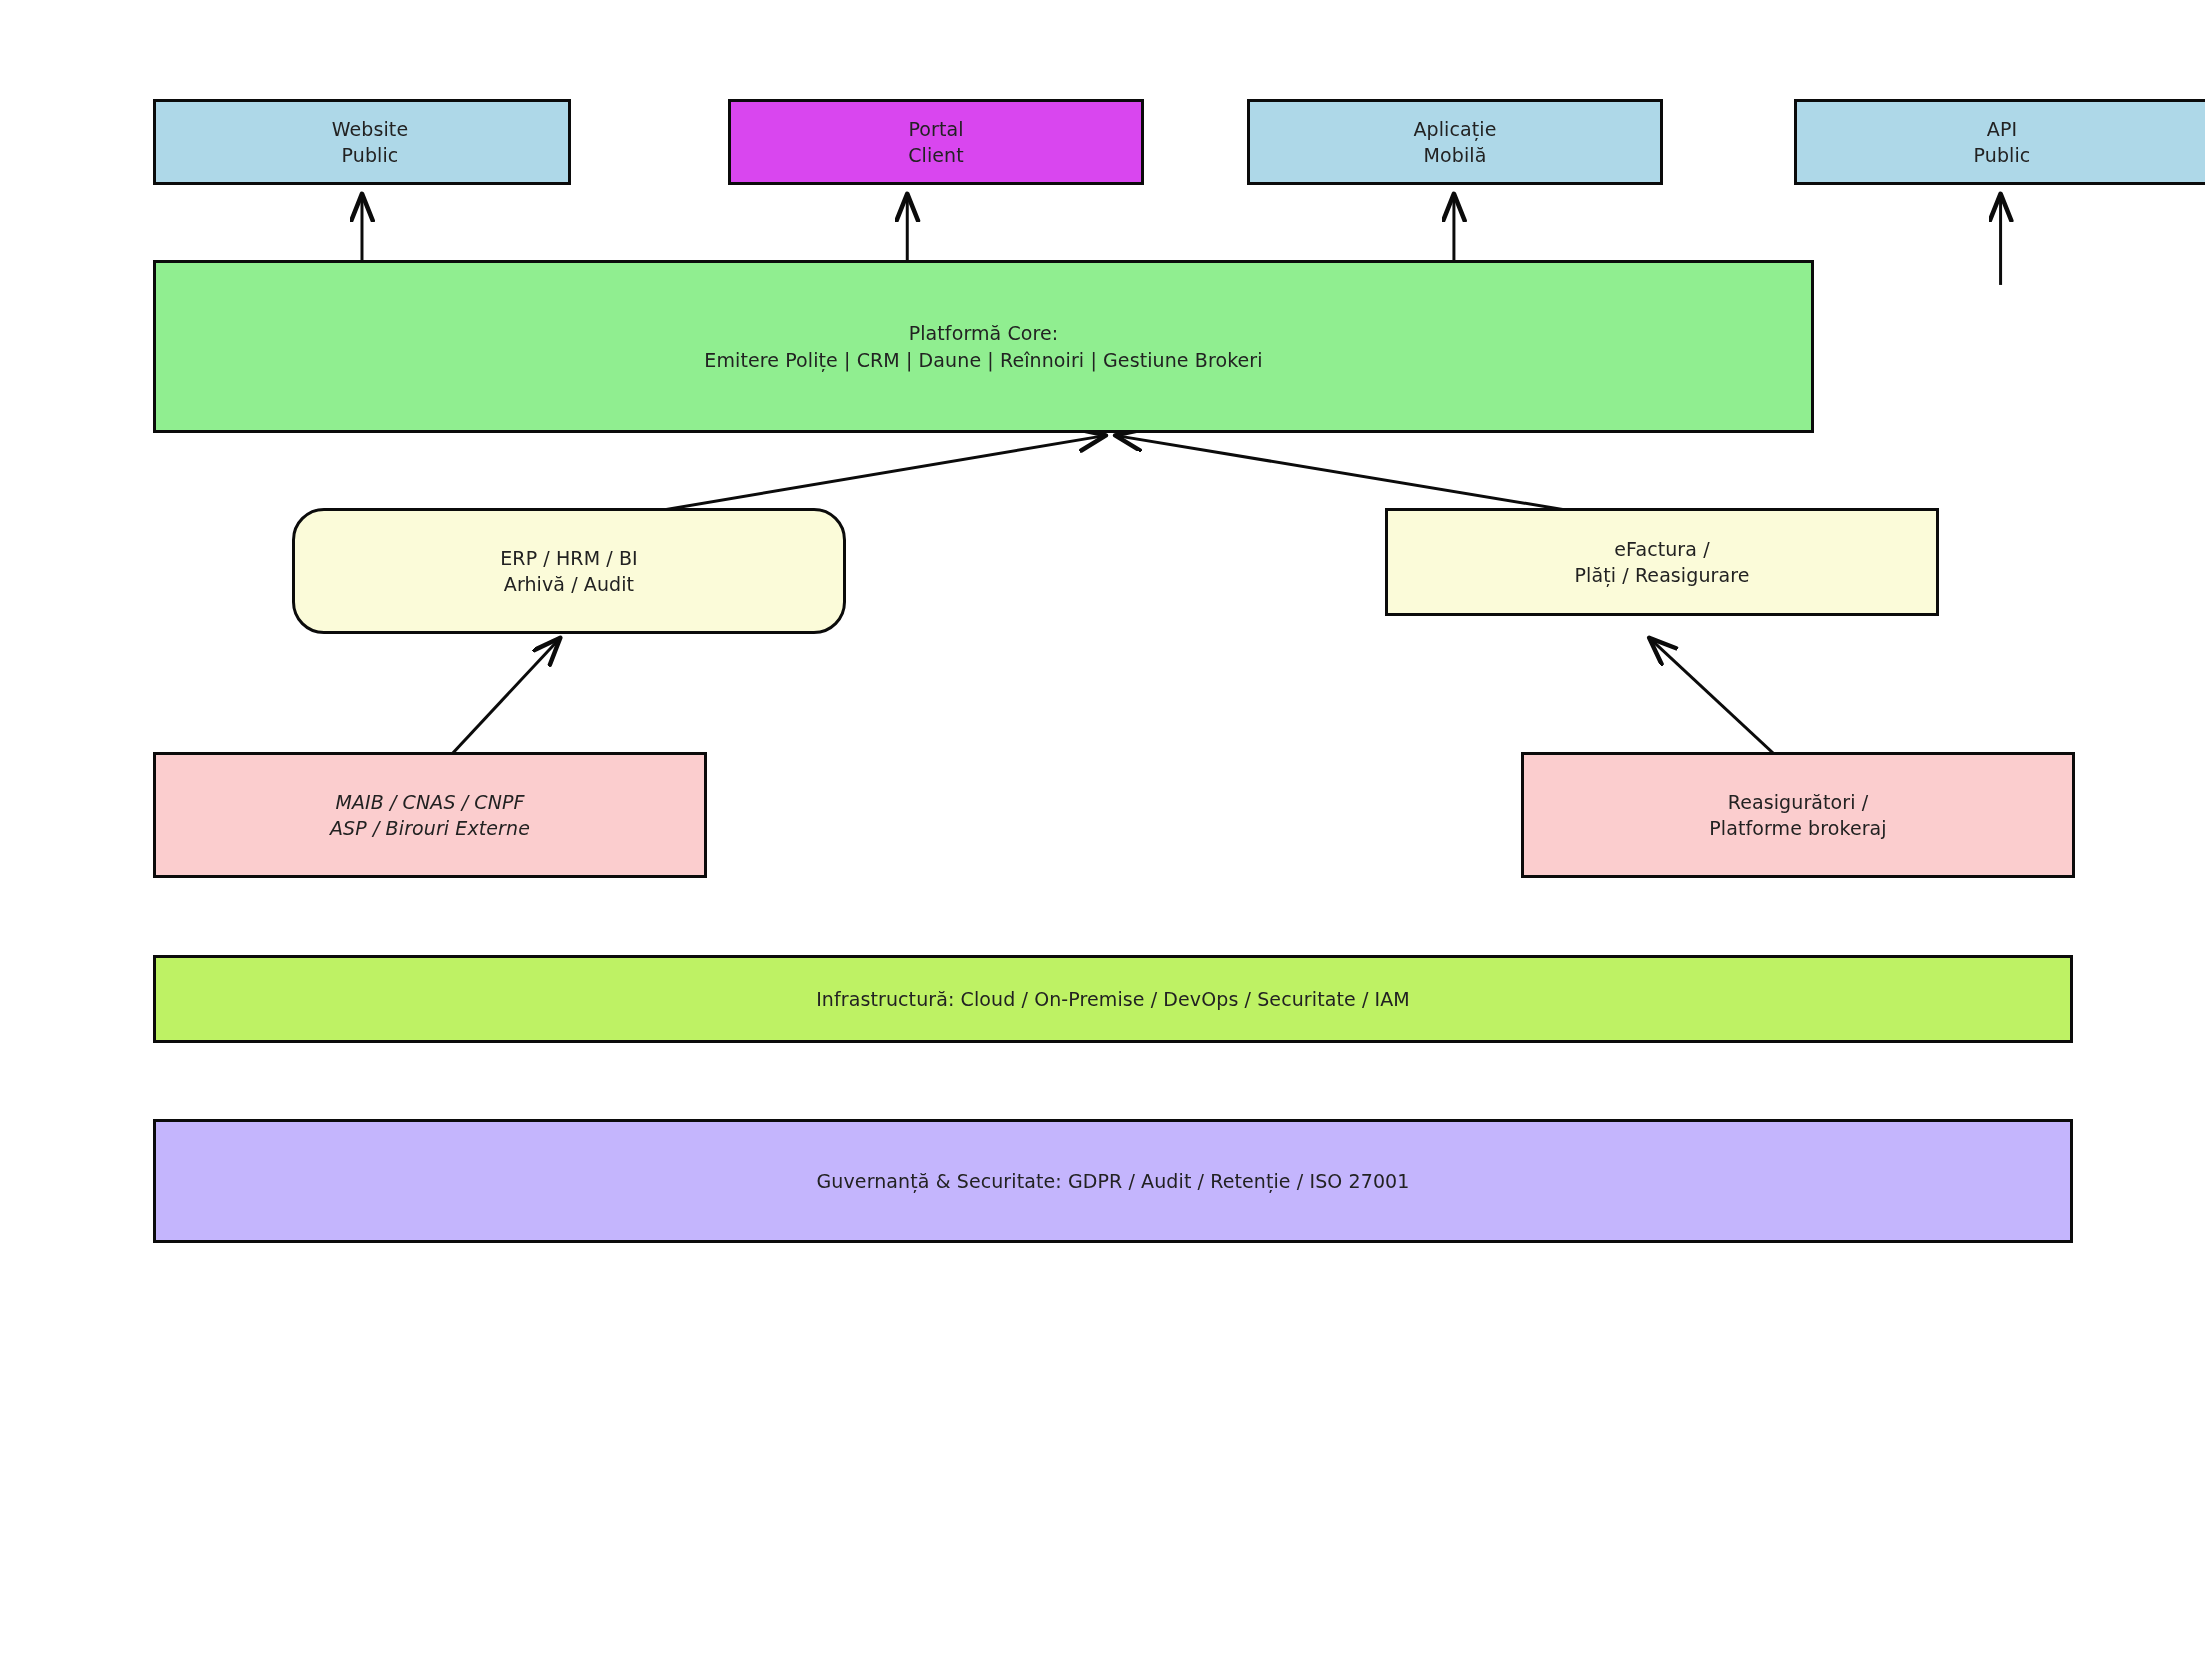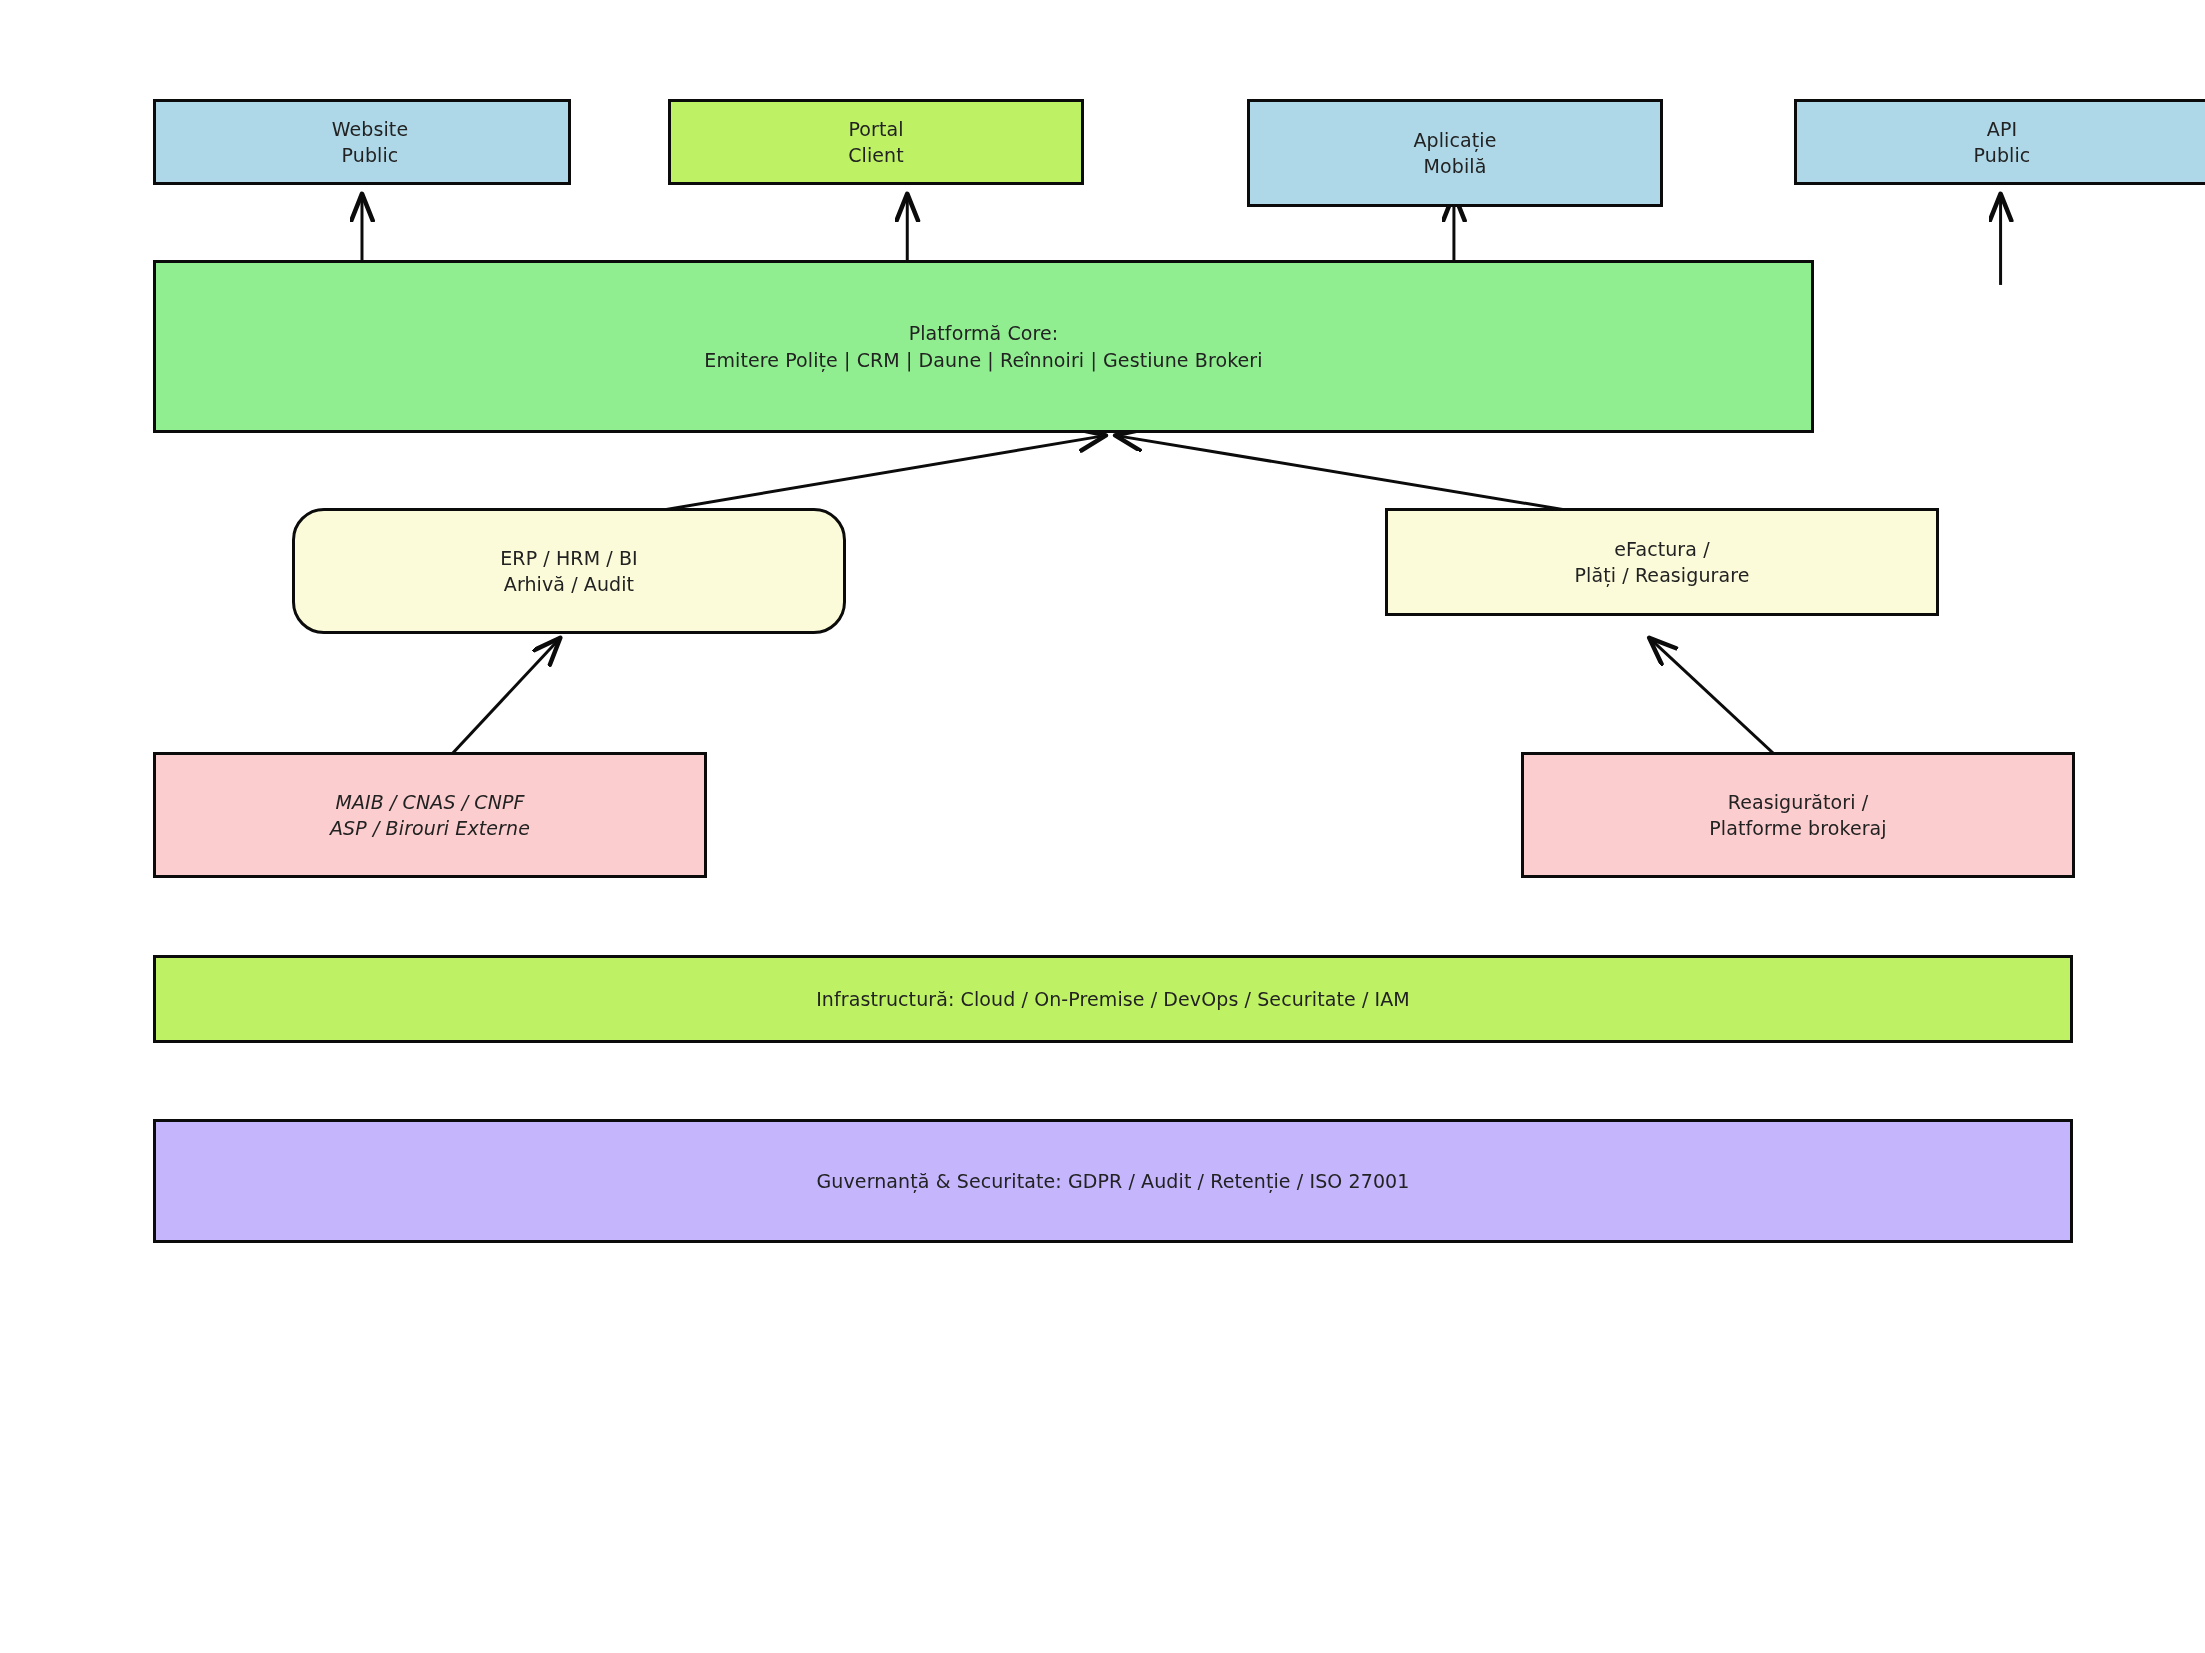--- a/index.html
+++ b/index.html
@@ -67,23 +67,23 @@
         <line x1="1265" y1="1140" x2="2405" y2="948" stroke="#0b0b0b" stroke-width="6.5" stroke-linecap="butt" marker-end="url(#arrowhead)"></line>
         <line x1="3590" y1="1140" x2="2430" y2="948" stroke="#0b0b0b" stroke-width="6.5" stroke-linecap="butt" marker-end="url(#arrowhead)"></line>
         <line x1="955" y1="1672" x2="1218" y2="1390" stroke="#0b0b0b" stroke-width="6.5" stroke-linecap="butt" marker-end="url(#arrowhead)"></line>
         <line x1="3895" y1="1672" x2="3592" y2="1390" stroke="#0b0b0b" stroke-width="6.5" stroke-linecap="butt" marker-end="url(#arrowhead)"></line>
       </g>
   </svg>
 
   <div id="boxes-host">
       <div class="arch-box" style="left: 153px; top: 99px; width: 418px; height: 86px; background: rgb(174, 216, 232); border-color: rgb(11, 11, 11); color: rgb(34, 34, 34); padding-left: 16px;"><span class="box-text">Website
 Public</span></div>
-      <div class="arch-box" style="left: 668px; top: 99px; width: 416px; height: 86px; background: #bef264; border-color: rgb(11, 11, 11); color: rgb(34, 34, 34);"><span class="box-text">Portal
+      <div class="arch-box" style="left: 728px; top: 99px; width: 416px; height: 86px; background: #d946ef; border-color: rgb(11, 11, 11); color: rgb(34, 34, 34);"><span class="box-text">Portal
 Client</span></div>
-      <div class="arch-box" style="left: 1247px; top: 99px; width: 416px; height: 108px; background: rgb(174, 216, 232); border-color: rgb(11, 11, 11); color: rgb(34, 34, 34);"><span class="box-text">Aplicație
+      <div class="arch-box" style="left: 1247px; top: 99px; width: 416px; height: 86px; background: rgb(174, 216, 232); border-color: rgb(11, 11, 11); color: rgb(34, 34, 34);"><span class="box-text">Aplicație
 Mobilă</span></div>
       <div class="arch-box" style="left: 1794px; top: 99px; width: 416px; height: 86px; background: rgb(174, 216, 232); border-color: rgb(11, 11, 11); color: rgb(34, 34, 34);"><span class="box-text">API
 Public</span></div>
       <div class="arch-box" style="left: 153px; top: 260px; width: 1661px; height: 173px; background: rgb(144, 238, 144); border-color: rgb(11, 11, 11); color: rgb(34, 34, 34);"><span class="box-text">Platformă Core:
 Emitere Polițe | CRM | Daune | Reînnoiri | Gestiune Brokeri</span></div>
       <div class="arch-box" style="left: 292px; top: 508px; width: 554px; height: 126px; background: rgb(251, 251, 217); border-color: rgb(11, 11, 11); color: rgb(34, 34, 34); border-radius: 32px;"><span class="box-text">ERP / HRM / BI
 Arhivă / Audit</span></div>
       <div class="arch-box" style="left: 1385px; top: 508px; width: 554px; height: 108px; background: rgb(251, 251, 217); border-color: rgb(11, 11, 11); color: rgb(34, 34, 34);"><span class="box-text">eFactura /
 Plăți / Reasigurare</span></div>
       <div class="arch-box" style="left: 153px; top: 752px; width: 554px; height: 126px; background: rgb(251, 205, 206); border-color: rgb(11, 11, 11); color: rgb(34, 34, 34); font-style: italic;"><span class="box-text">MAIB / CNAS / CNPF

